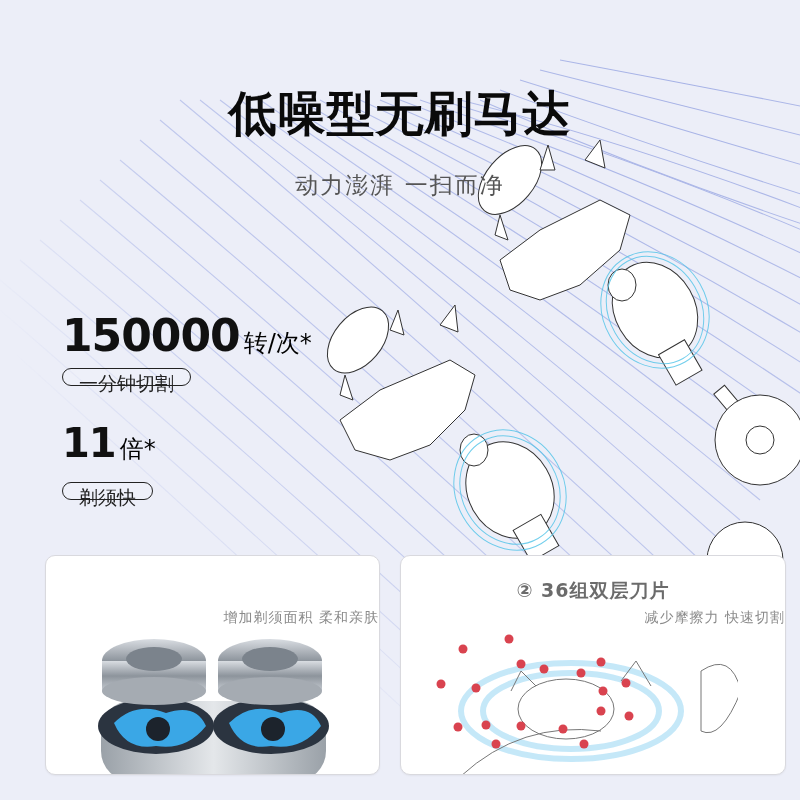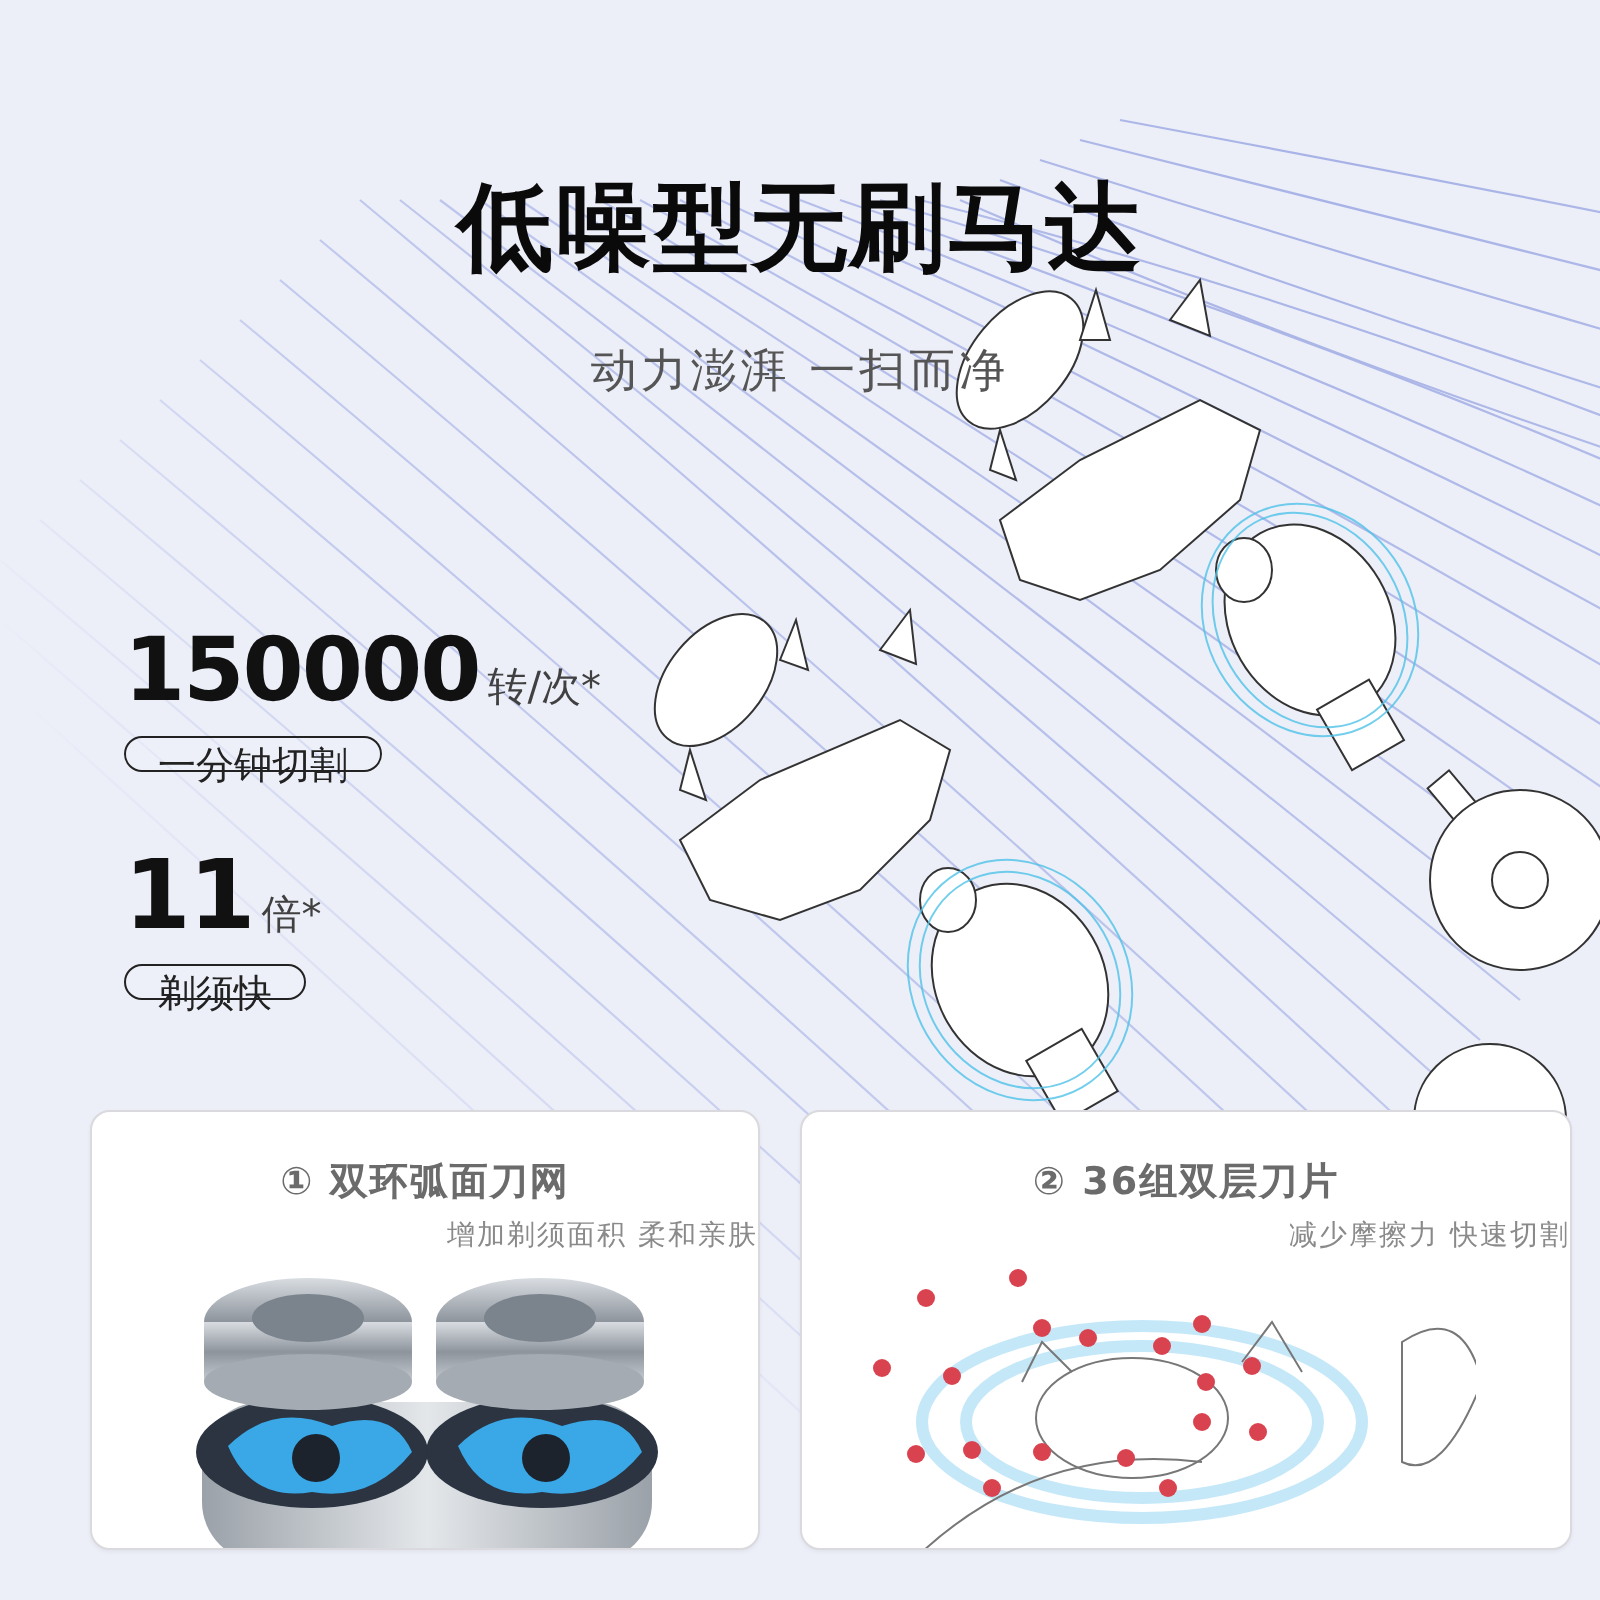--- a/index.html
+++ b/index.html
@@ -14,21 +14,21 @@
   .title {
     position: absolute; left: 0; width: 800px; top: 82px;
     text-align: center; font-size: 48px; font-weight: bold; letter-spacing: 1px; color: #0a0a0a;
   }
   .subtitle {
     position: absolute; left: 0; width: 800px; top: 170px;
     text-align: center; font-size: 23px; color: #555; letter-spacing: 2px;
   }
   .stat { position: absolute; left: 62px; }
   .stat-value { font-size: 44px; font-weight: bold; color: #111; letter-spacing: -1px; vertical-align: baseline; }
-  .stat-unit { font-size: 20px; color: #404040; margin-left: 4px; }
+  .stat-unit { font-size: 24px; color: #000000; margin-left: 4px; }
   .pill {
     position: absolute; left: 62px; height: 18px; padding: 0 16px;
     border: 1.5px solid #222; border-radius: 16px;
     font-size: 19px; line-height: 29px; color: #222; background: rgba(255,255,255,0.15);
   }
   .card {
     position: absolute; top: 555px; height: 220px;
     background: #ffffff; border-radius: 10px;
     border: 1px solid #d9d9de; overflow: hidden;
     box-shadow: 0 1px 2px rgba(0,0,0,0.05);
@@ -128,26 +128,25 @@
 
 <div class="title">低噪型无刷马达</div>
 <div class="subtitle">动力澎湃 一扫而净</div>
 
 <div class="stat" style="top:310px;">
   <span class="stat-value">150000</span><span class="stat-unit">转/次*</span>
 </div>
 <div class="pill" style="top:368px;">一分钟切割</div>
 
 <div class="stat" style="top:420px;">
-  <span class="stat-value" style="font-size:48px;">11</span><span class="stat-unit">倍*</span>
+  <span class="stat-value" style="font-size:40px;">11</span><span class="stat-unit">倍*</span>
 </div>
 <div class="pill" style="top:482px;">剃须快</div>
 
 <div class="card" style="left:45px; width:335px;">
-  <div class="card-title">① 双环弧面刀网</div>
   <div class="card-sub">增加剃须面积 柔和亲肤</div>
   <svg class="card-illus" width="335" height="145" viewBox="0 0 335 145">
     <defs>
       <linearGradient id="metal" x1="0" y1="0" x2="0" y2="1">
         <stop offset="0" stop-color="#d9dde2"></stop>
         <stop offset="0.5" stop-color="#8d949c"></stop>
         <stop offset="1" stop-color="#c6cbd1"></stop>
       </linearGradient>
       <linearGradient id="body" x1="0" y1="0" x2="1" y2="0">
         <stop offset="0" stop-color="#9aa1a8"></stop>

